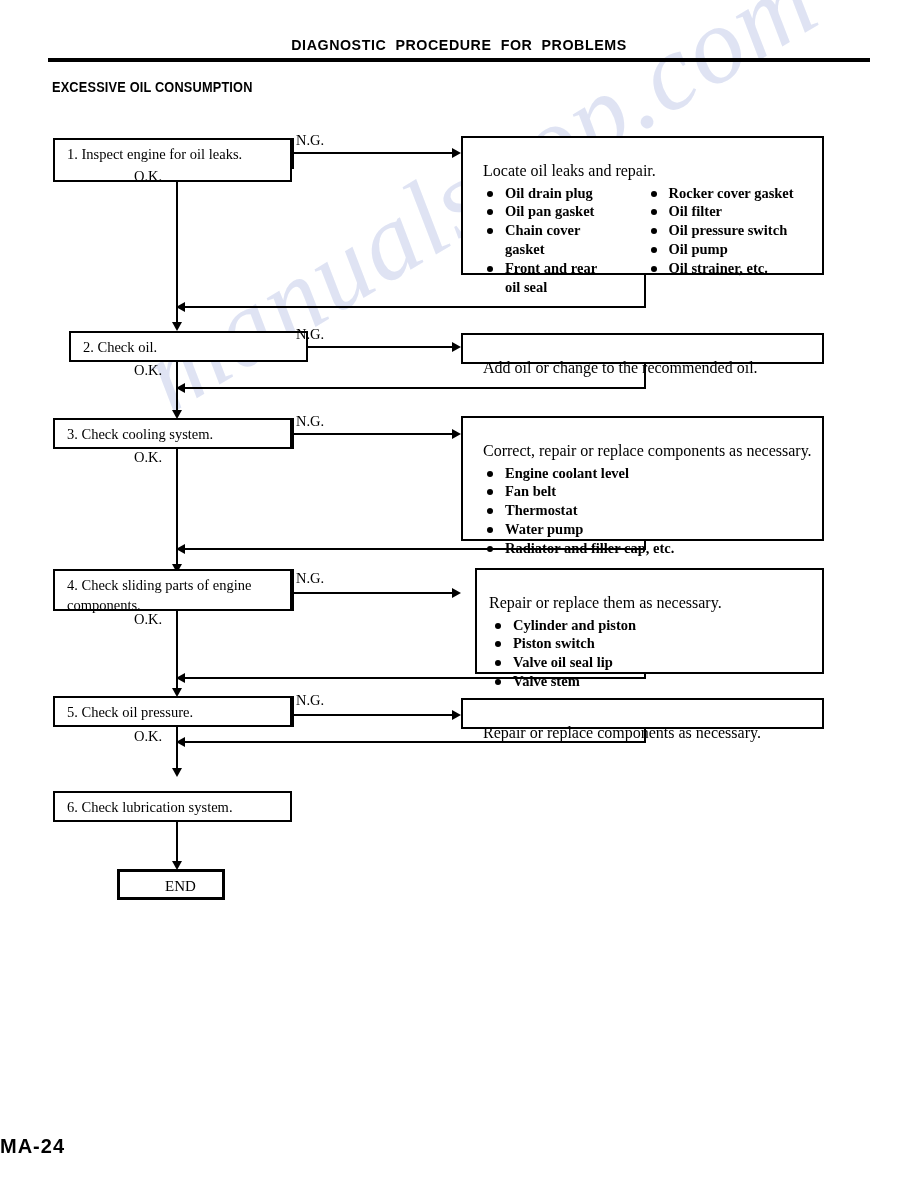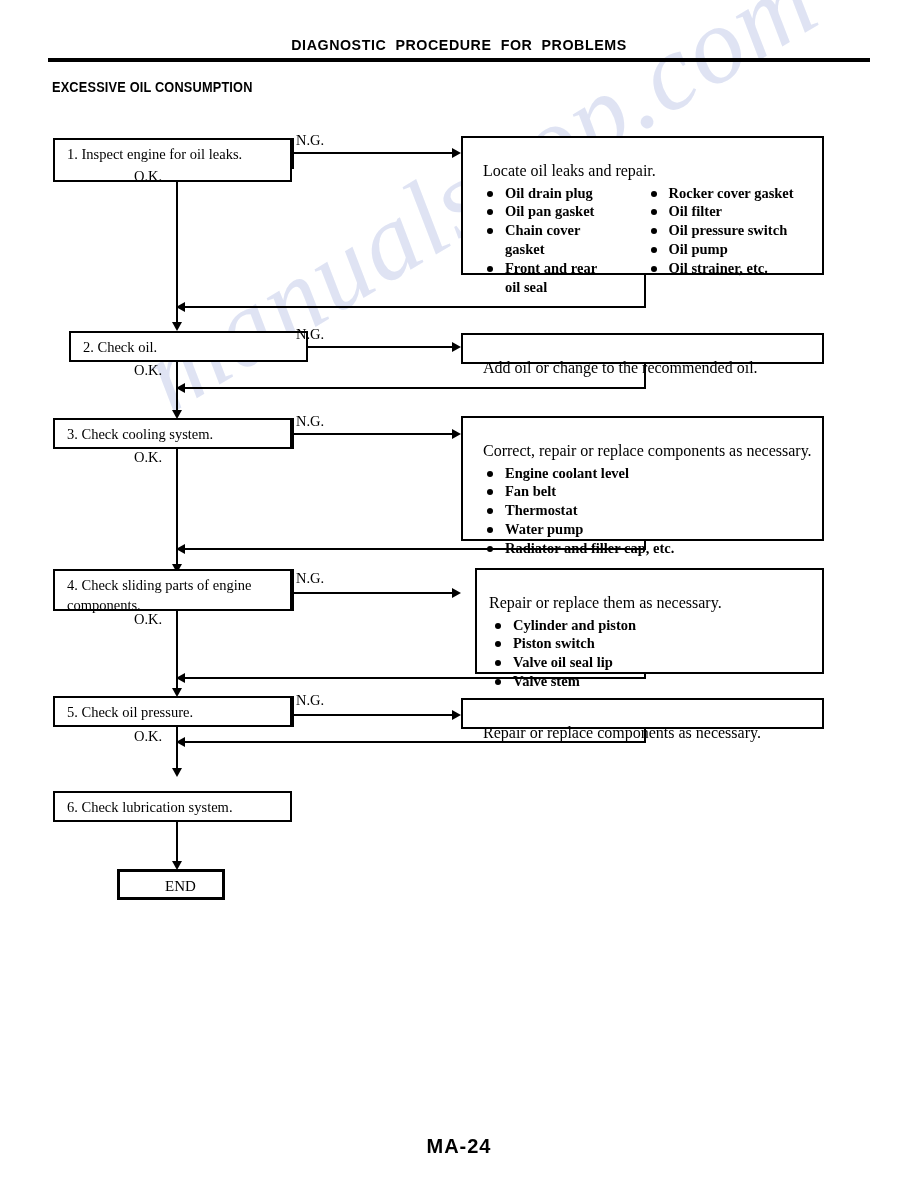--- a/index.html
+++ b/index.html
@@ -52,21 +52,20 @@
     position:absolute;left:52px;top:79px;
     font-family:"Liberation Sans", sans-serif;
     font-weight:bold;font-size:14.5px;
     letter-spacing:.2px;
     transform:scaleX(.88);
     transform-origin:left center;
     z-index:3;
   }
   .page-footer{
     position:absolute;left:0;top:1135px;width:918px;
-    text-align:center;
     font-family:"Liberation Sans", sans-serif;
     font-weight:bold;font-size:20px;
     letter-spacing:1px;
     z-index:3;
   }
 
   
   .fc{position:absolute;left:0;top:0;width:918px;height:1188px;z-index:2;}
 
   .box{

